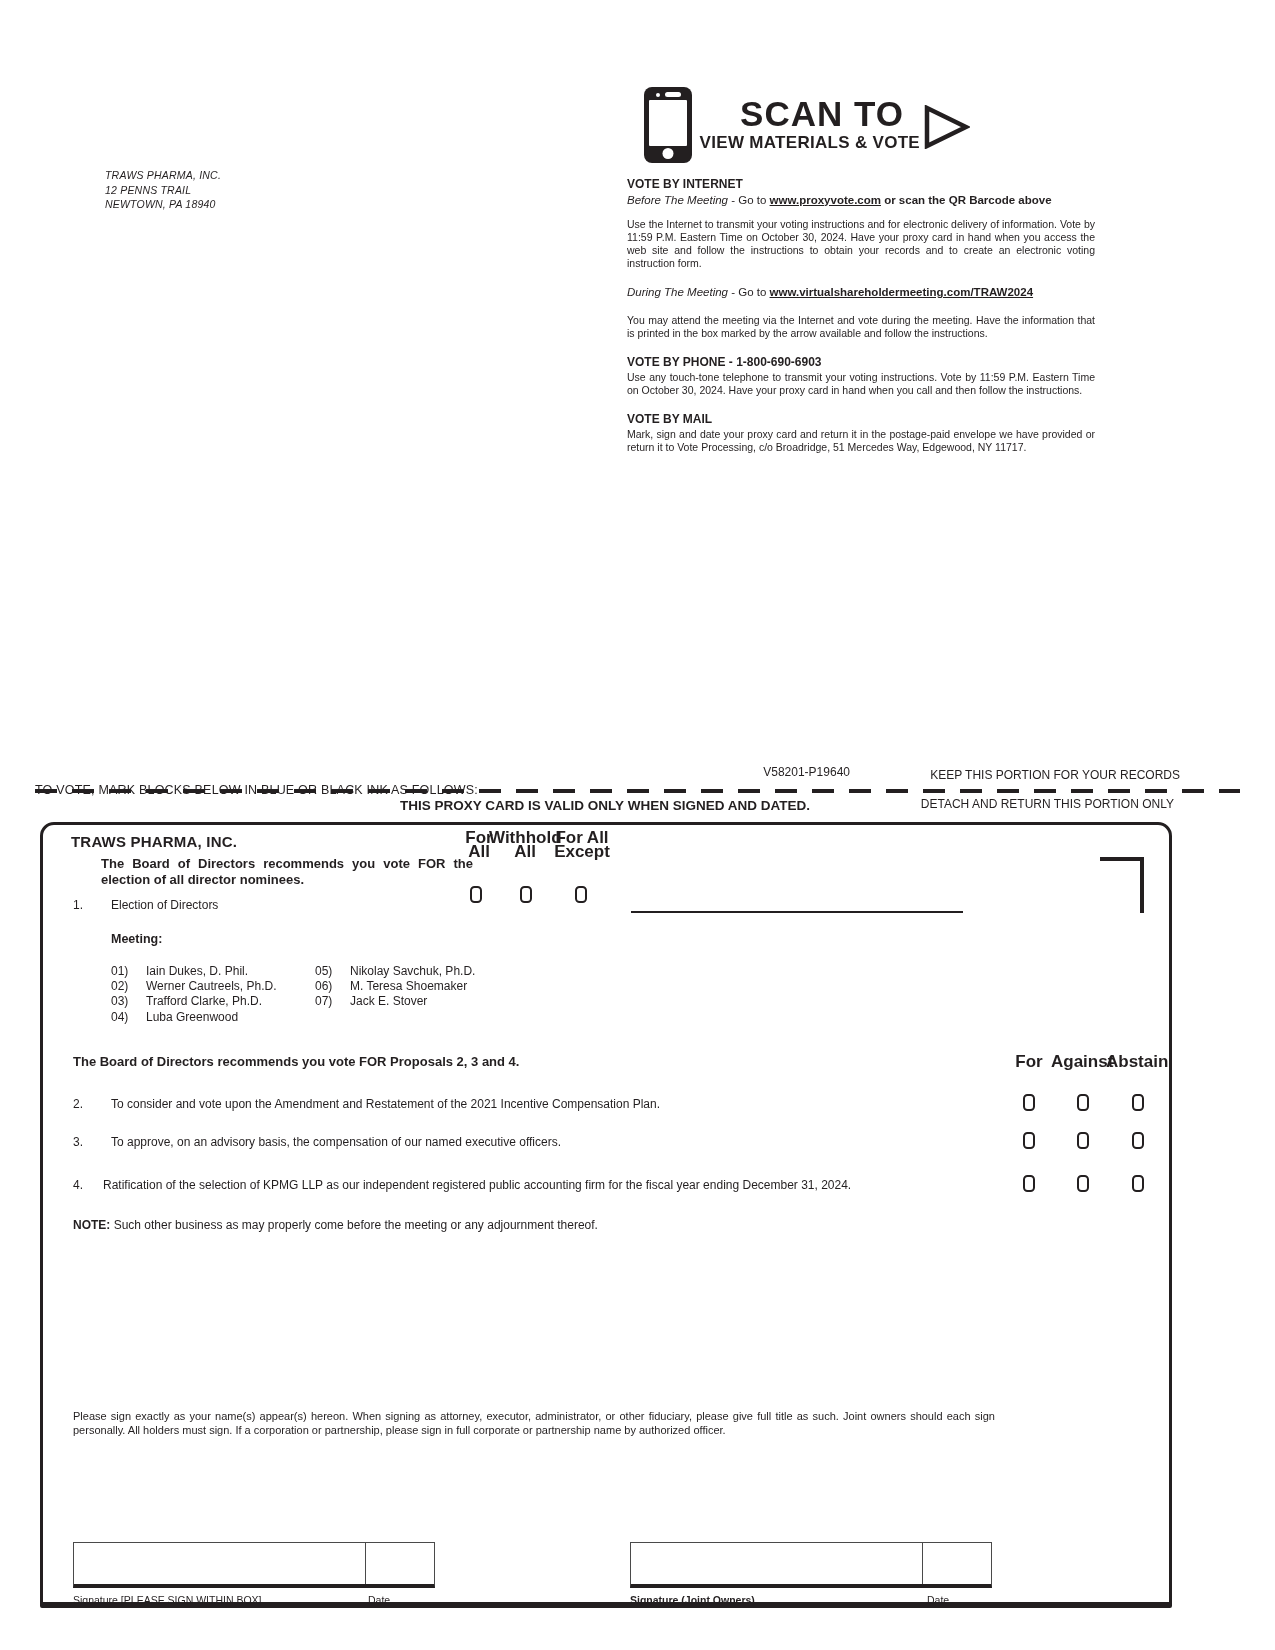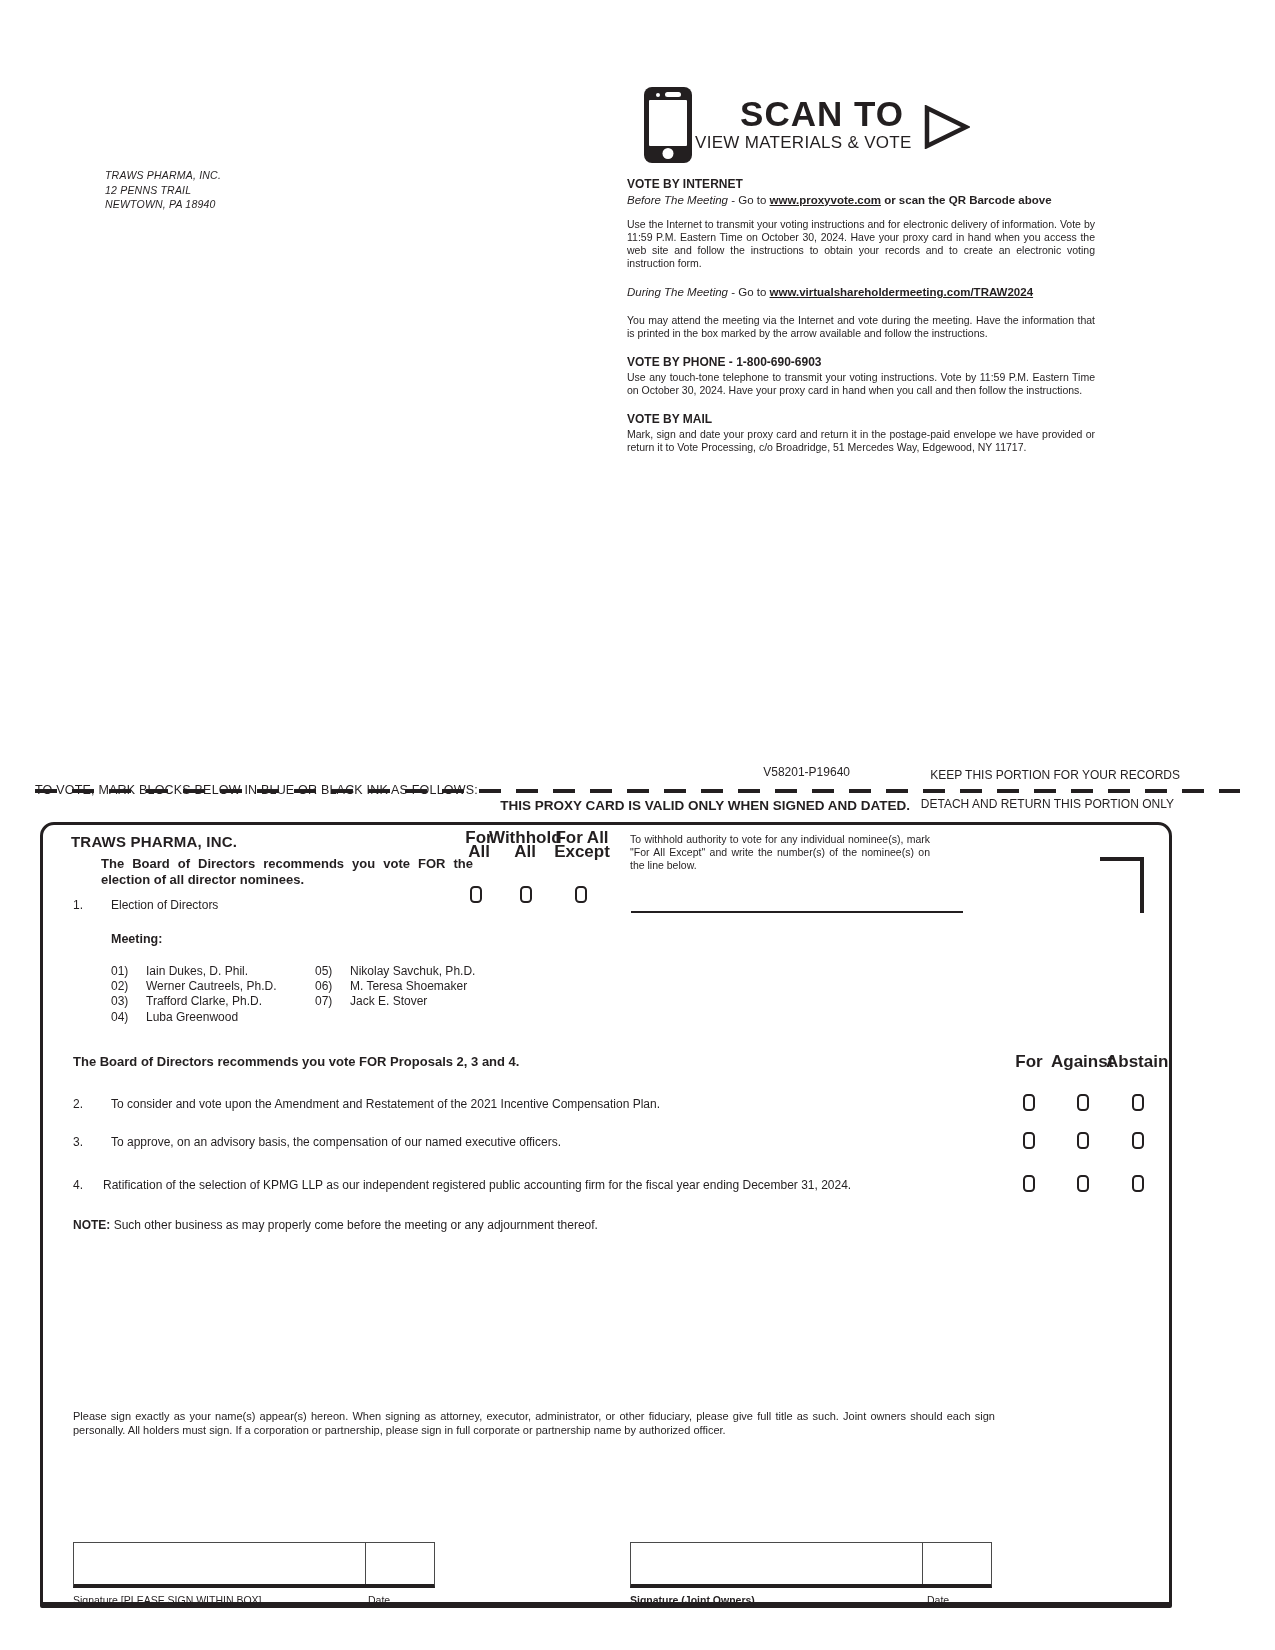--- a/index.html
+++ b/index.html
@@ -50,22 +50,22 @@
     position: absolute; left: 50%; bottom: 4px; transform: translateX(-50%);
     width: 11px; height: 11px; border-radius: 50%; background: #ffffff;
   }
   .scan-title {
     left: 727px; top: 94px; width: 190px;
     font-size: 35px; font-weight: bold; letter-spacing: 1px;
     text-align: center; white-space: nowrap;
   }
   .scan-sub {
     left: 695px; top: 133px; width: 225px;
-    font-size: 17px; font-weight: normal; letter-spacing: 0.3px;
-    text-align: left; white-space: nowrap;
+    font-size: 17px; font-weight: bold; letter-spacing: 0.3px;
+    text-align: right; white-space: nowrap;
   }
   .scan-arrow { left: 924px; top: 105px; }
 
   
   .vote-col {
     left: 627px; top: 177px; width: 468px;
     font-size: 10.5px; line-height: 13px;
   }
   .vote-col h3 { font-size: 12px; font-weight: bold; line-height: 14px; }
   .vote-col p.j { text-align: justify; }
@@ -79,21 +79,21 @@
 
   
   .mark-blocks { left: 35px; top: 783px; font-size: 12.5px; letter-spacing: 0.2px; }
   .control-num { left: 690px; top: 765px; width: 160px; text-align: right; font-size: 12px; }
   .keep-records { left: 920px; top: 768px; width: 260px; text-align: right; font-size: 12px; }
   .dash-line {
     left: 35px; top: 789px; width: 1205px; height: 4px;
     background: repeating-linear-gradient(90deg, #231f20 0 22px, transparent 22px 37px);
   }
   .detach-note { left: 912px; top: 797px; width: 262px; text-align: right; font-size: 12px; }
-  .valid-line { left: 300px; top: 798px; width: 610px; text-align: right; font-size: 13.5px; font-weight: bold; }
+  .valid-line { left: 300px; top: 798px; width: 610px; text-align: center; font-size: 13.5px; font-weight: bold; }
 
   
   .card {
     left: 40px; top: 822px; width: 1132px; height: 786px;
     border: 3px solid #231f20;
     border-bottom-width: 6px;
     border-radius: 14px 14px 2px 2px;
   }
   .company { left: 28px; top: 8px; font-size: 15px; font-weight: bold; letter-spacing: 0.2px; }
   .rec1 { left: 58px; top: 31px; width: 372px; font-size: 13px; font-weight: bold; line-height: 16px; text-align: justify; }
@@ -225,21 +225,20 @@
     </div>
     <div class="colhead ch2">
       <div>Withhold</div>
       <div>All</div>
     </div>
     <div class="colhead ch3">
       <div>For All</div>
       <div>Except</div>
     </div>
 
-    <div class="abs withhold-note">To withhold authority to vote for any individual nominee(s), mark "For All Except" and write the number(s) of the nominee(s) on the line below.</div>
     <div class="abs corner-mark"></div>
 
     <div class="cb row1-cb1"></div>
     <div class="cb row1-cb2"></div>
     <div class="cb row1-cb3"></div>
 
     <div class="abs writein-line"></div>
 
     <div class="item-num i1-num">1.</div>
     <div class="item-text i1-text">Election of Directors</div>

